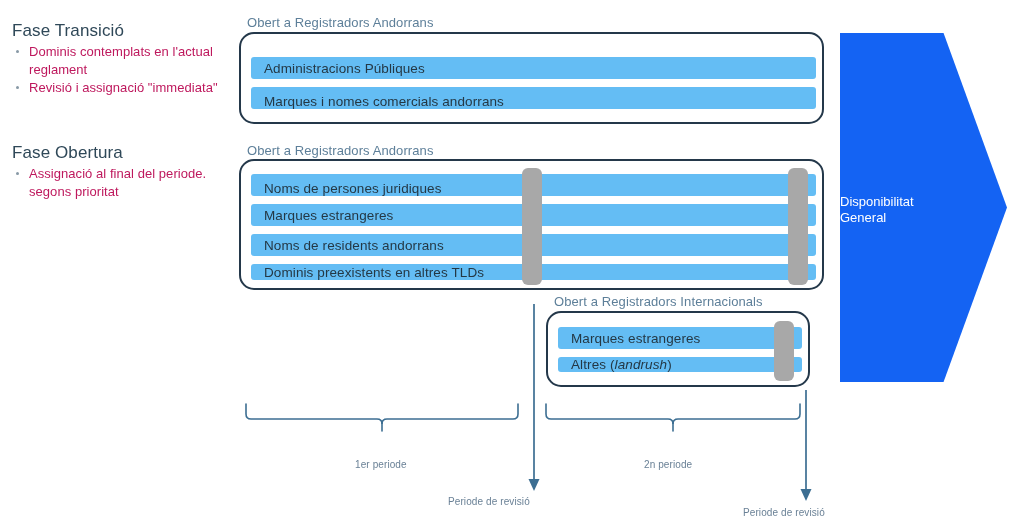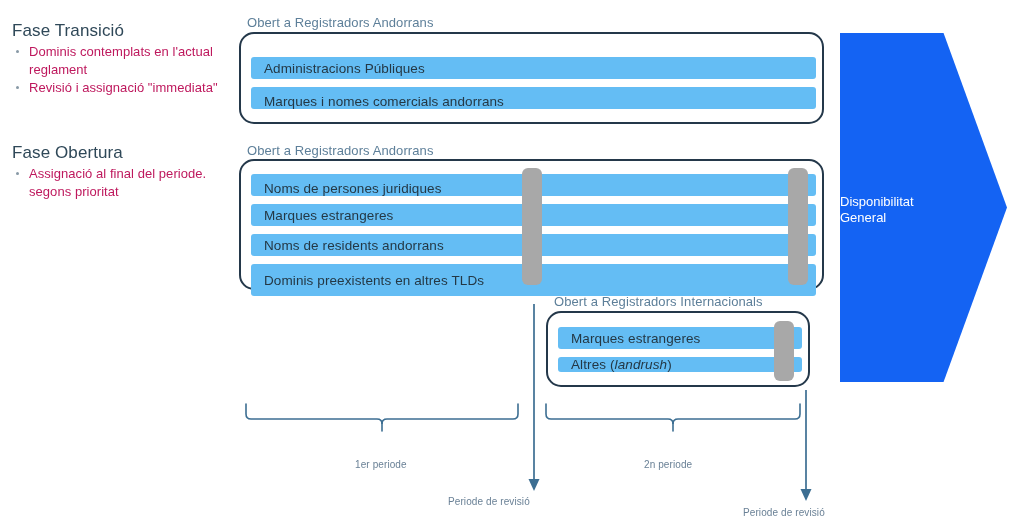--- a/index.html
+++ b/index.html
@@ -110,21 +110,21 @@
   <div class="box" style="left:239px;top:159px;width:585px;height:131px;">
     <div class="bar" style="left:10px;top:13px;width:565px;height:22px;align-items:flex-end;">
       <span>Noms de persones juridiques</span>
     </div>
     <div class="bar" style="left:10px;top:43px;width:565px;height:22px;">
       <span>Marques estrangeres</span>
     </div>
     <div class="bar" style="left:10px;top:73px;width:565px;height:22px;">
       <span>Noms de residents andorrans</span>
     </div>
-    <div class="bar" style="left:10px;top:103px;width:565px;height:32px;">
+    <div class="bar" style="left:10px;top:103px;width:565px;height:16px;">
       <span>Dominis preexistents en altres TLDs</span>
     </div>
     <div class="gbar" style="left:281px;top:7px;width:20px;height:117px;"></div>
     <div class="gbar" style="left:547px;top:7px;width:20px;height:117px;"></div>
   </div>
 
   <div class="caption" style="left:554px;top:294px;">Obert a Registradors Internacionals</div>
   <div class="box" style="left:546px;top:311px;width:264px;height:76px;">
     <div class="bar" style="left:10px;top:14px;width:244px;height:22px;">
       <span>Marques estrangeres</span>

